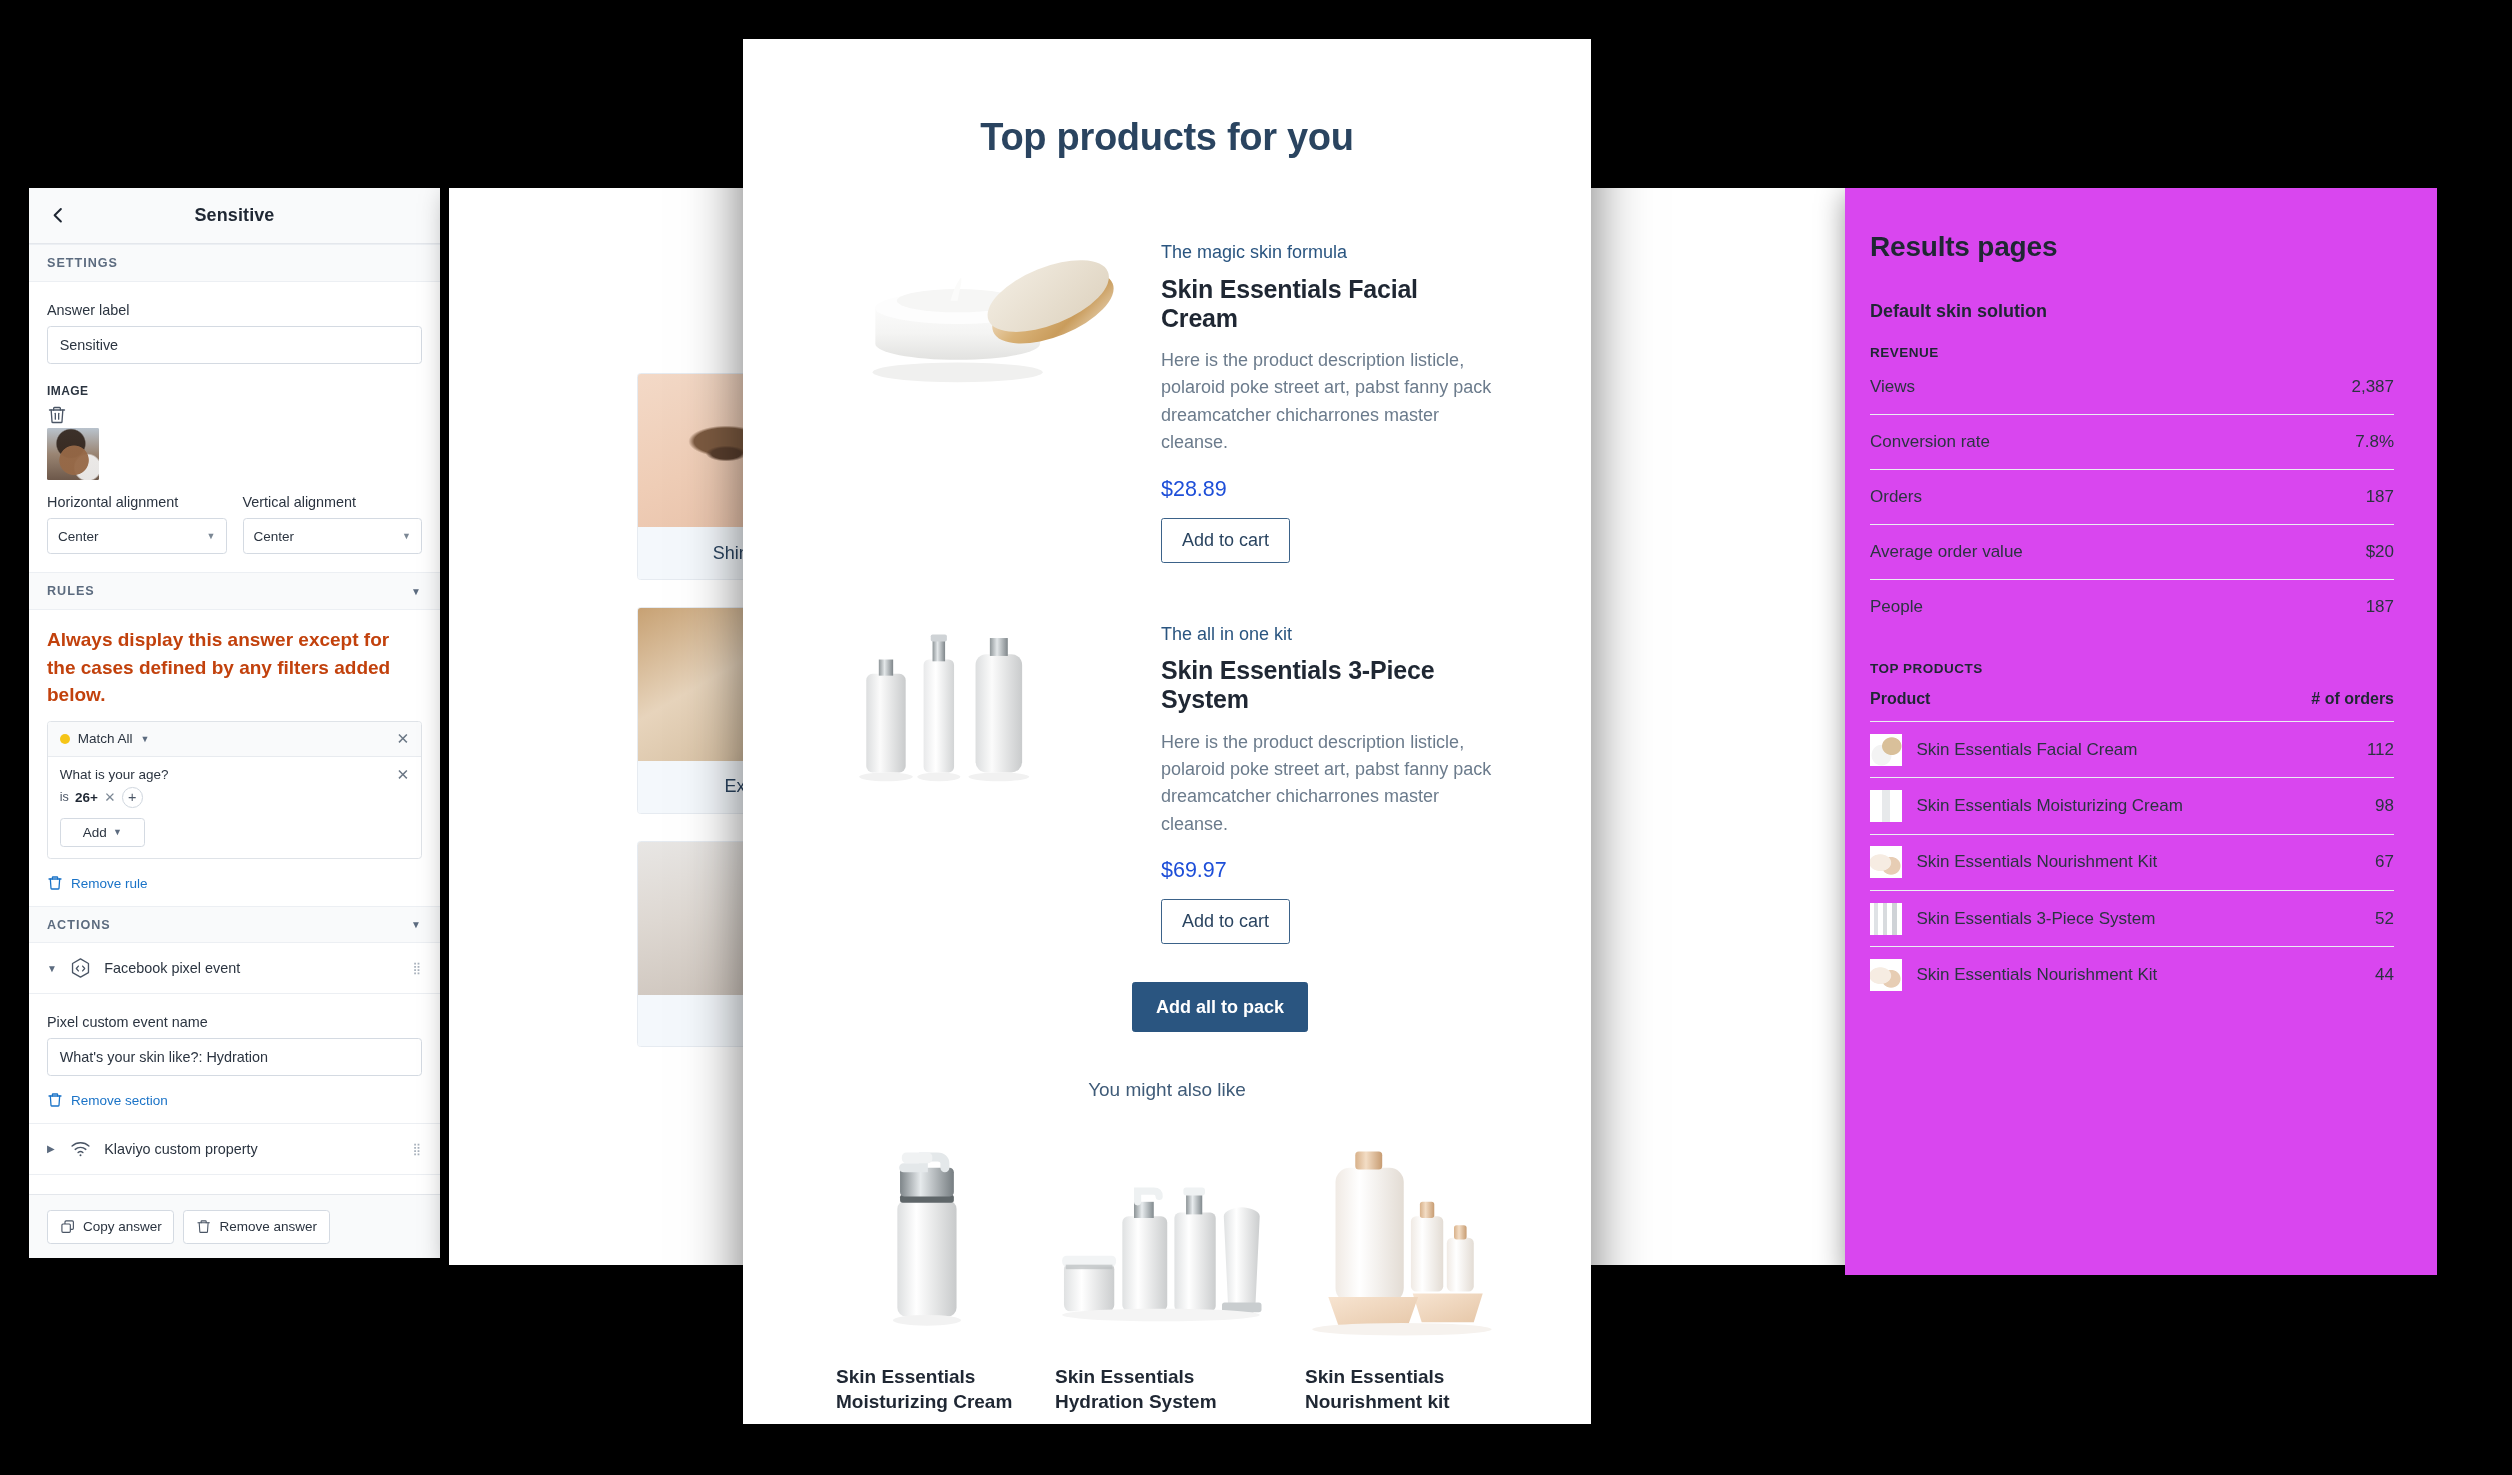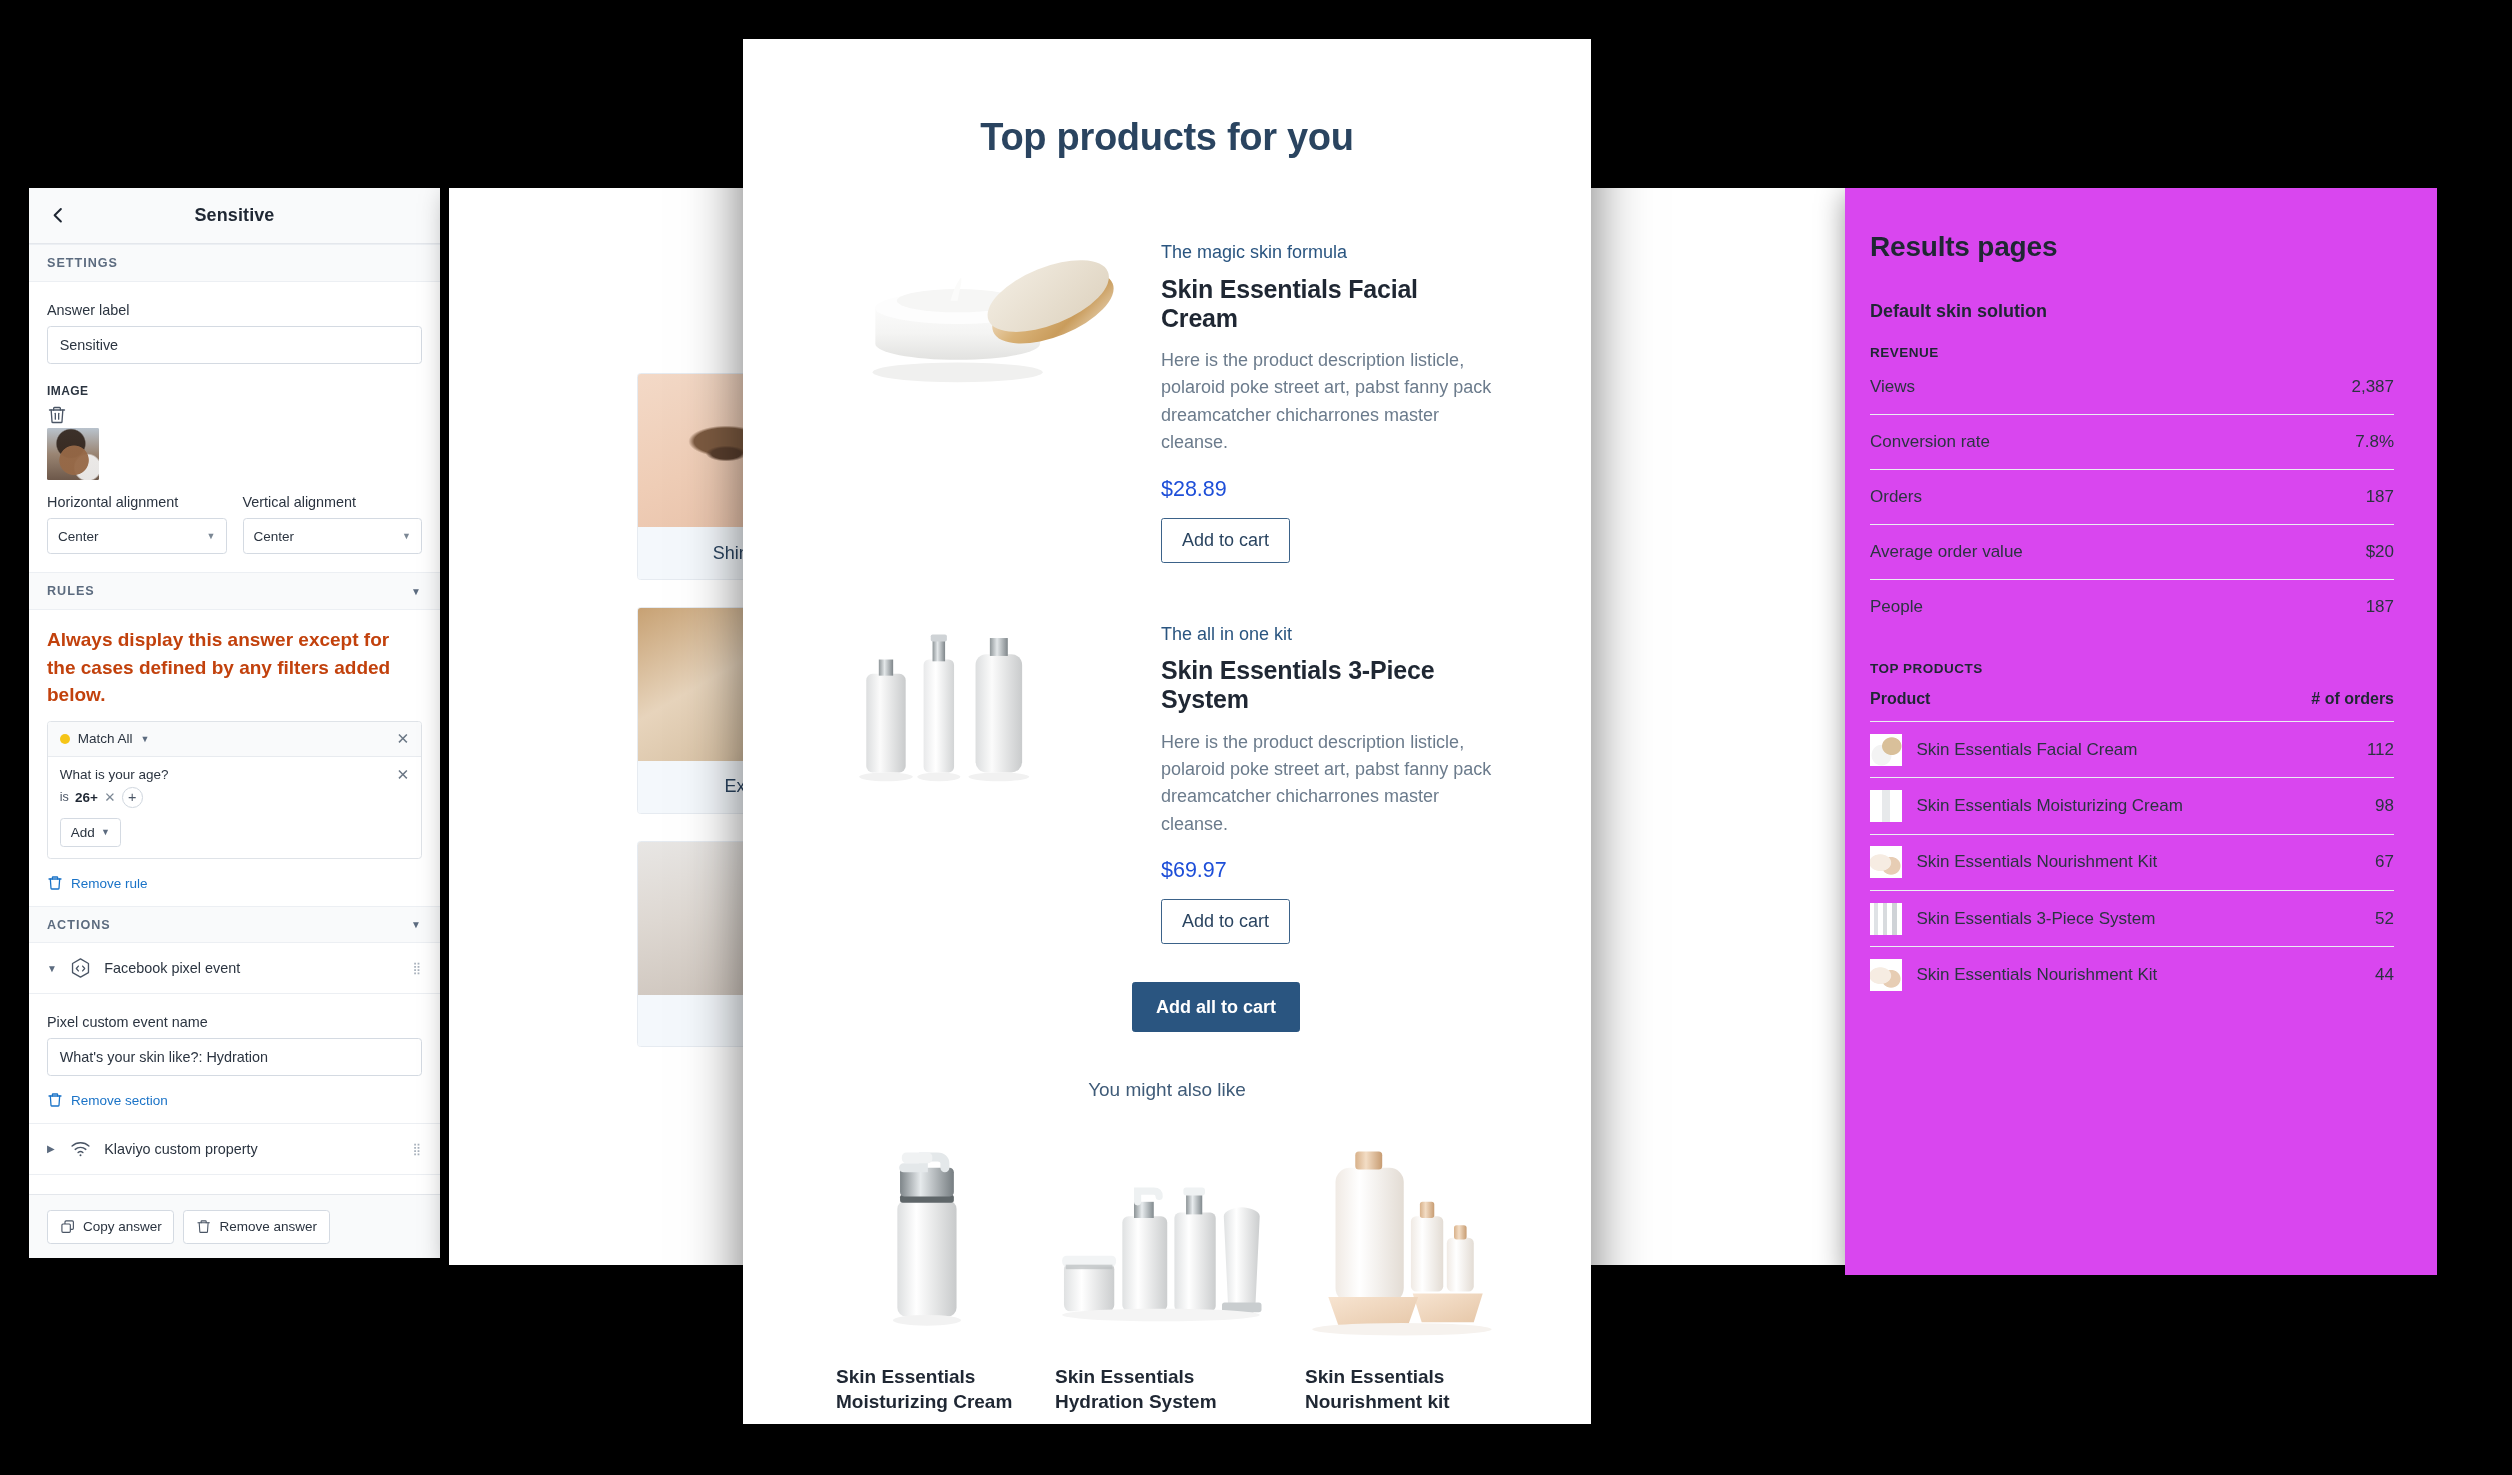--- a/index.html
+++ b/index.html
@@ -71,21 +71,21 @@
   .rr-title { font-size: 13.5px; color: #2b3440; display: flex; align-items: center; }
   .rr-cond { display: flex; align-items: center; gap: 6.3px; margin-top: 4.5px; font-size: 12.6px; color: #4a5565;}
   .rr-cond b { font-size: 13.5px; color: #1f2733; }
   .rr-x { color: #7b8794; font-size: 13.5px; cursor: pointer; }
   .plus-btn {
     width: 20.6px; height: 20.6px; border-radius: 50%; border: 0.9px solid #cfd6de;
     display: flex; align-items: center; justify-content: center; font-size: 14.4px; color: #4a5565;
     cursor: pointer; line-height: 1;
   }
   .add-btn {
-    margin-top: 10px; height: 29px; padding: 0 10px; border: 0.9px solid #d4dae2; border-radius: 3.6px;
+    margin-top: 10px; height: 29px; padding: 0 22px; border: 0.9px solid #d4dae2; border-radius: 3.6px;
     display: inline-flex; align-items: center; gap: 6.3px; font-size: 13.5px; color: #2b3440; background: #fff; cursor: pointer;
   }
   .link-row { display: flex; align-items: center; gap: 8px; margin: 16px 0 14.4px; cursor: pointer; }
   .link-row span.t { color: #1a73c7; font-size: 13.5px; }
   .link-row .ic { color: #1a73c7; width: 16px; height: 16px; }
   .action-row {
     display: flex; align-items: center; gap: 12.6px; padding: 13.5px 18px;
     border-bottom: 0.9px solid #eceff3; font-size: 14.4px; color: #2b3440;
   }
   .act-caret { color: #5c6b7f; font-size: 10px; width: 9px; }
@@ -525,21 +525,21 @@
       </div>
       <div class="prod-info">
         <div class="eyebrow">The all in one kit</div>
         <div class="p-name">Skin Essentials 3-Piece System</div>
         <div class="p-desc">Here is the product description listicle, polaroid poke street art, pabst fanny pack dreamcatcher chicharrones master cleanse.</div>
         <div class="p-price">$69.97</div>
         <div class="btn-outline">Add to cart</div>
       </div>
     </div>
 
-    <div class="btn-solid">Add all to cart</div>
+    <div class="btn-solid">Add all to pack</div>
 
     <div class="also">You might also like</div>
 
     <div class="also-grid">
       <div class="also-item">
         <div class="also-img">
           <svg class="pimg" width="157" height="211" viewBox="0 0 175 235">
             <defs>
               <linearGradient id="pb" x1="0" y1="0" x2="1" y2="0">
                 <stop offset="0%" stop-color="#dddfe0"></stop>

